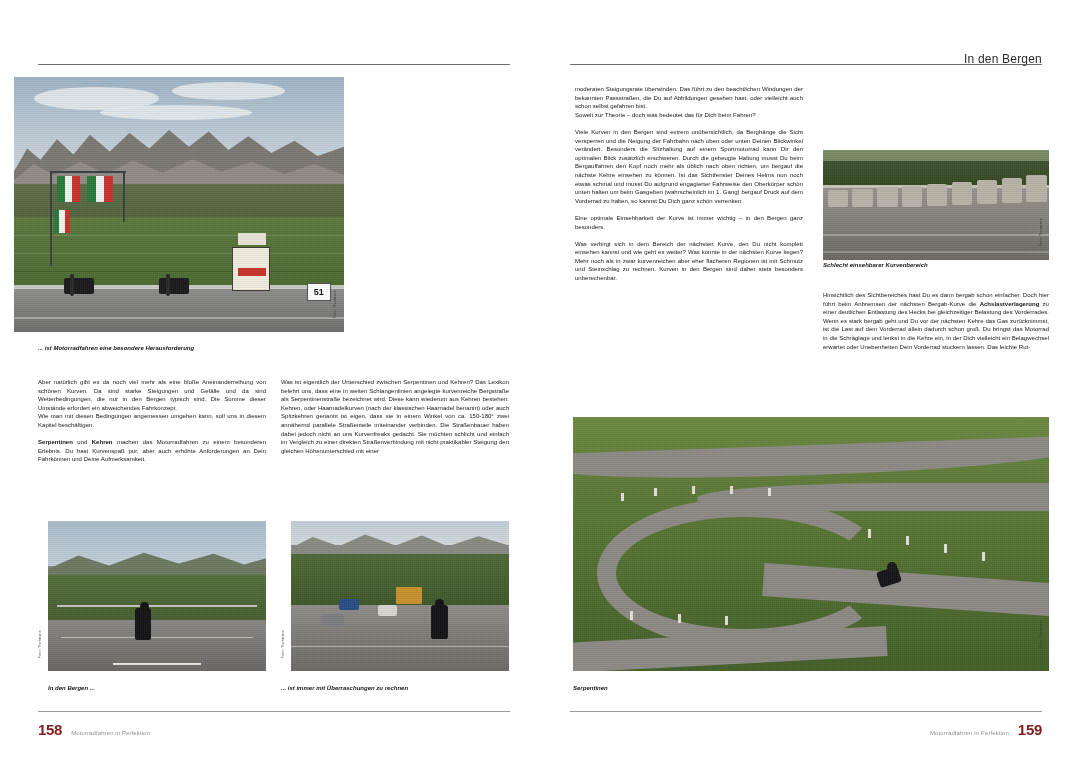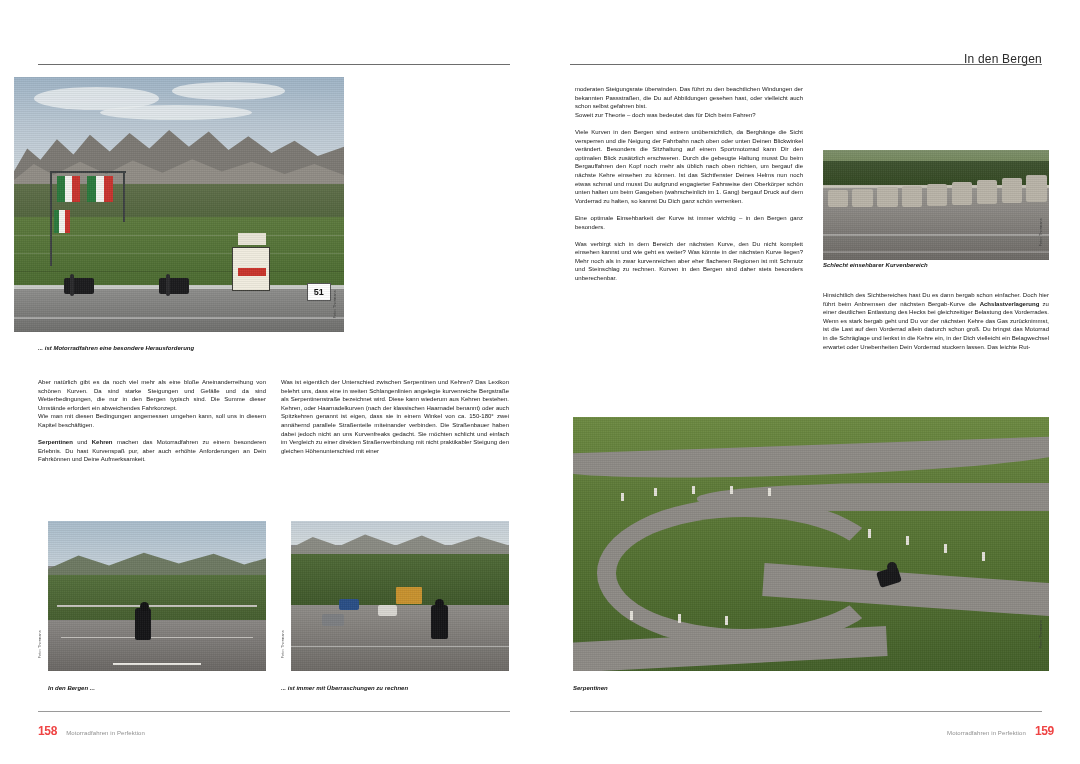--- a/index.html
+++ b/index.html
@@ -101,25 +101,25 @@
 
   .folio {
     position: absolute;
     bottom: 26px;
     display: flex;
     align-items: baseline;
     gap: 9px;
     font-size: 6px;
   }
   .folio.left  { left: 38px; }
-  .folio.right { right: 26px; }
+  .folio.right { right: 38px; }
   .folio .num {
-    font-size: 12px;
+    font-size: 15px;
     font-weight: bold;
-    color: #ef4444;
+    color: #7f1d1d;
     letter-spacing: -.3px;
   }
   .folio .tit {
     font-size: 6px;
     color: #8e8e8e;
     letter-spacing: .1px;
   }
 
   
   .ph { position:absolute; }

